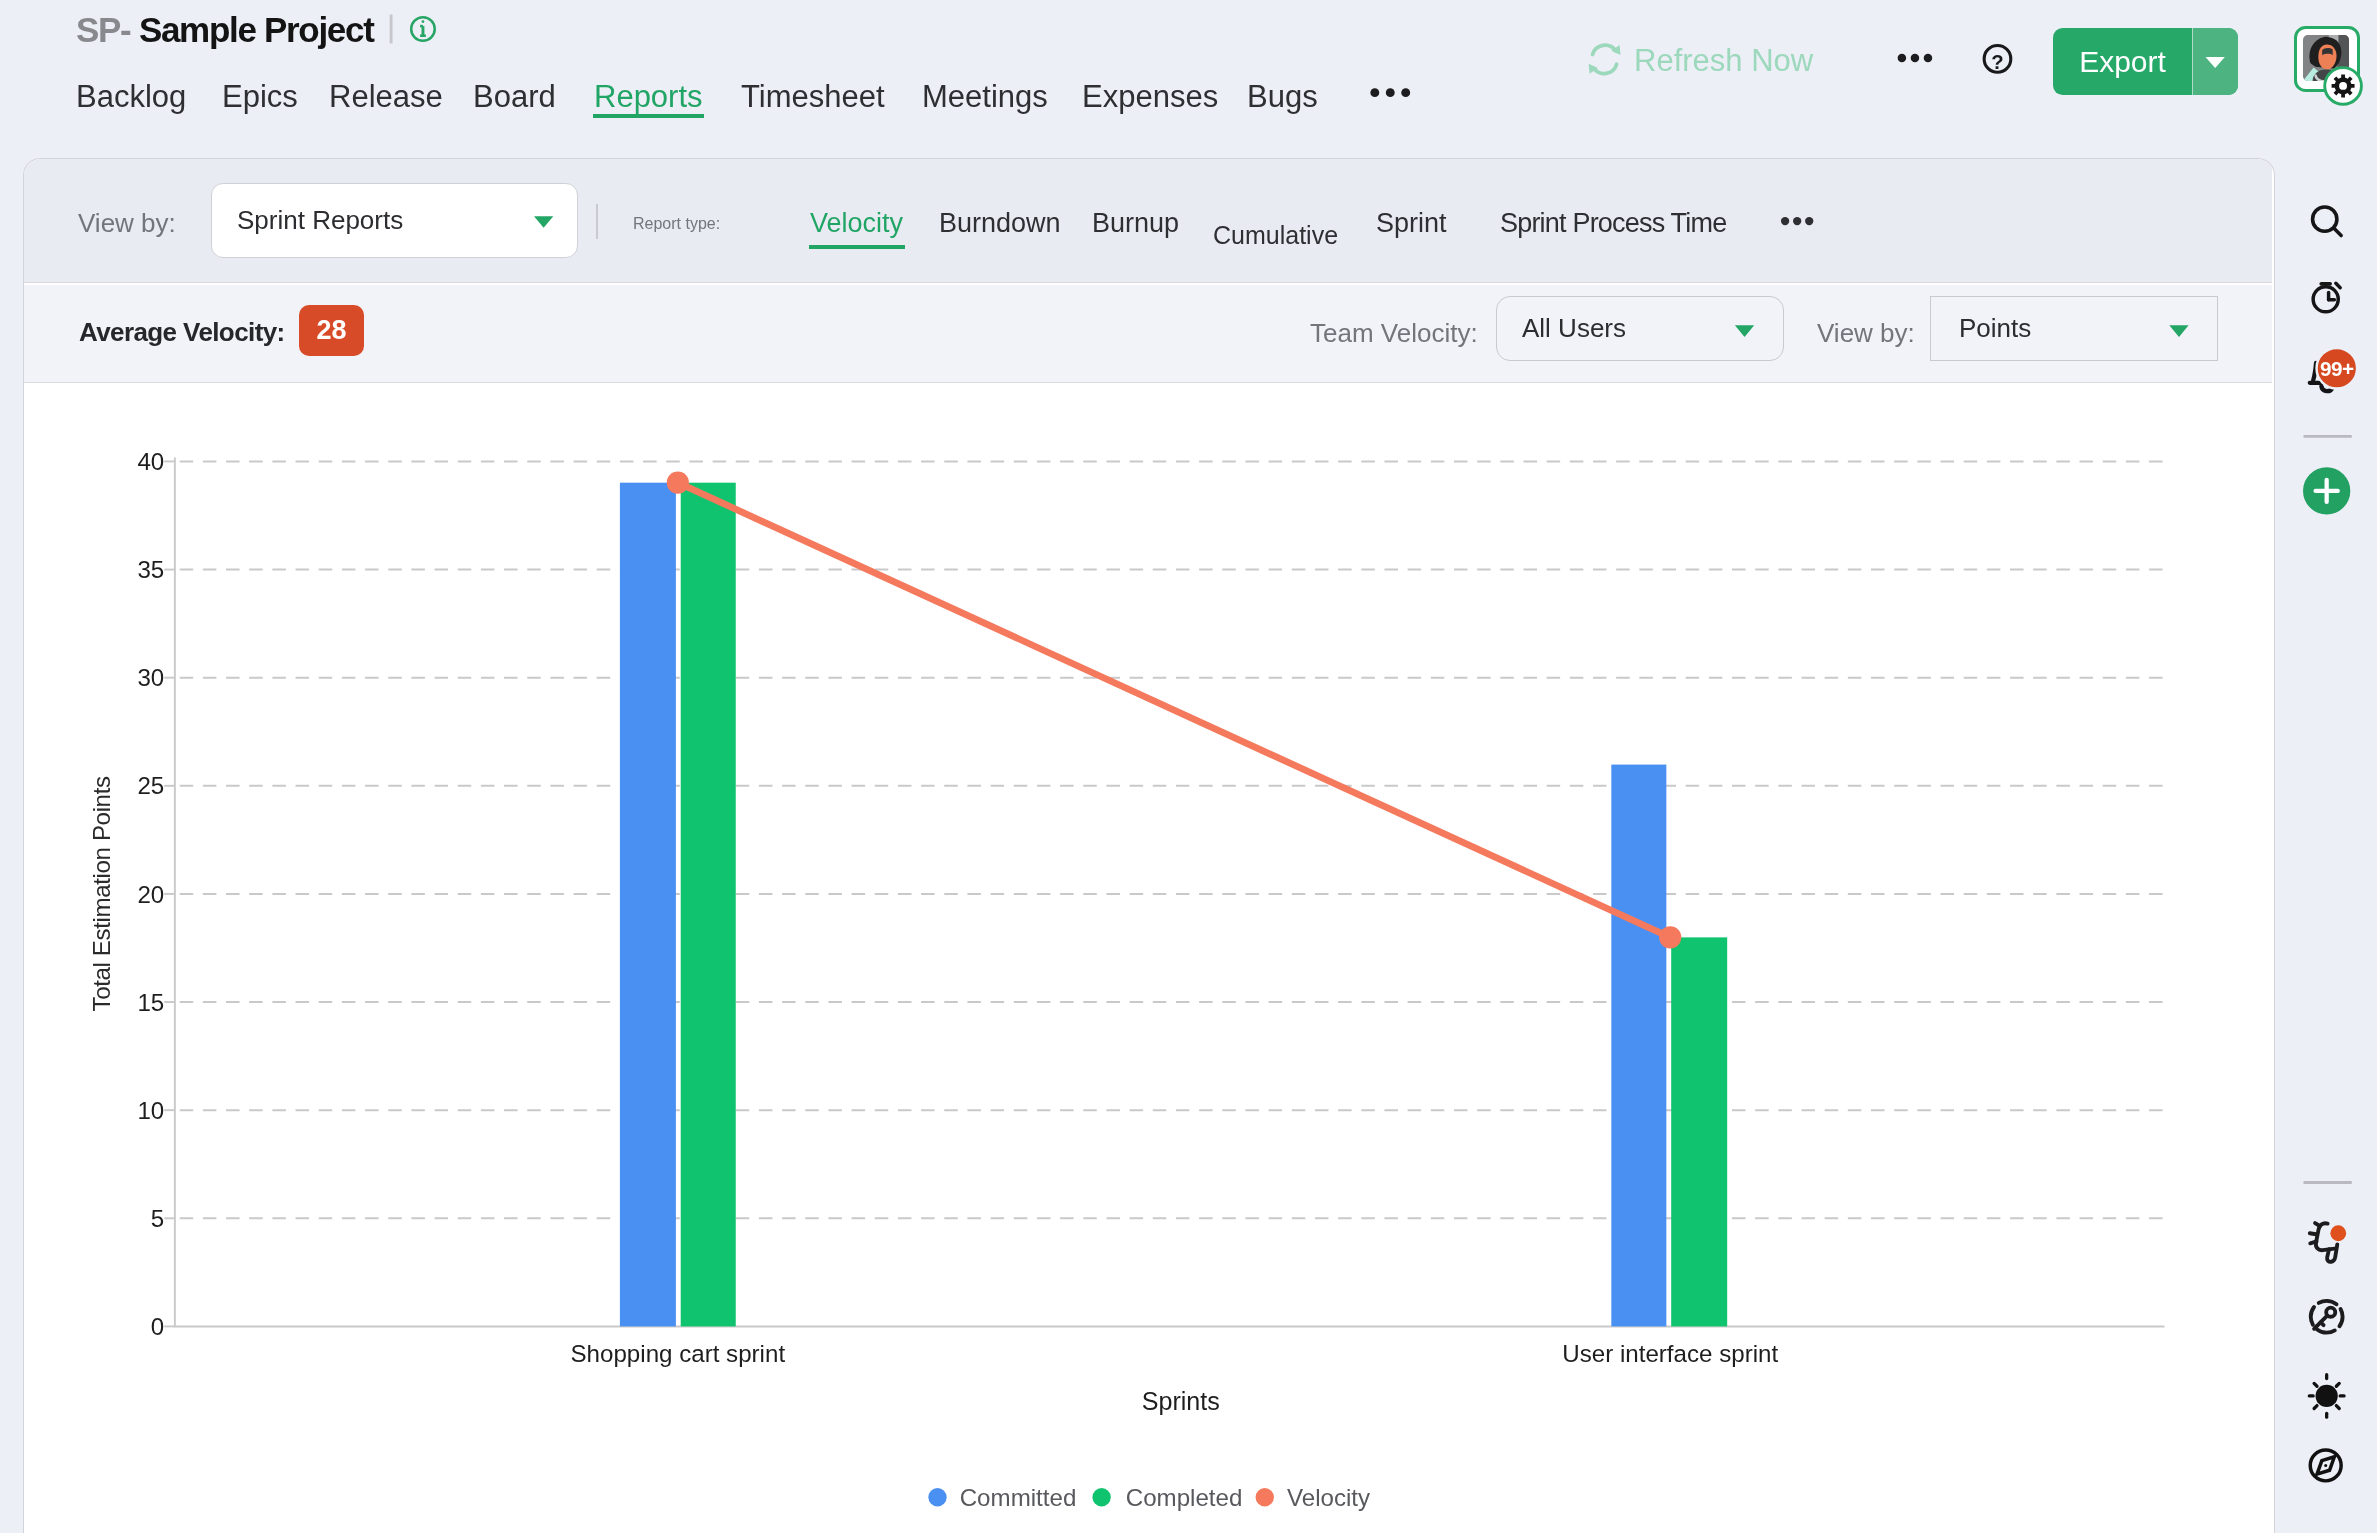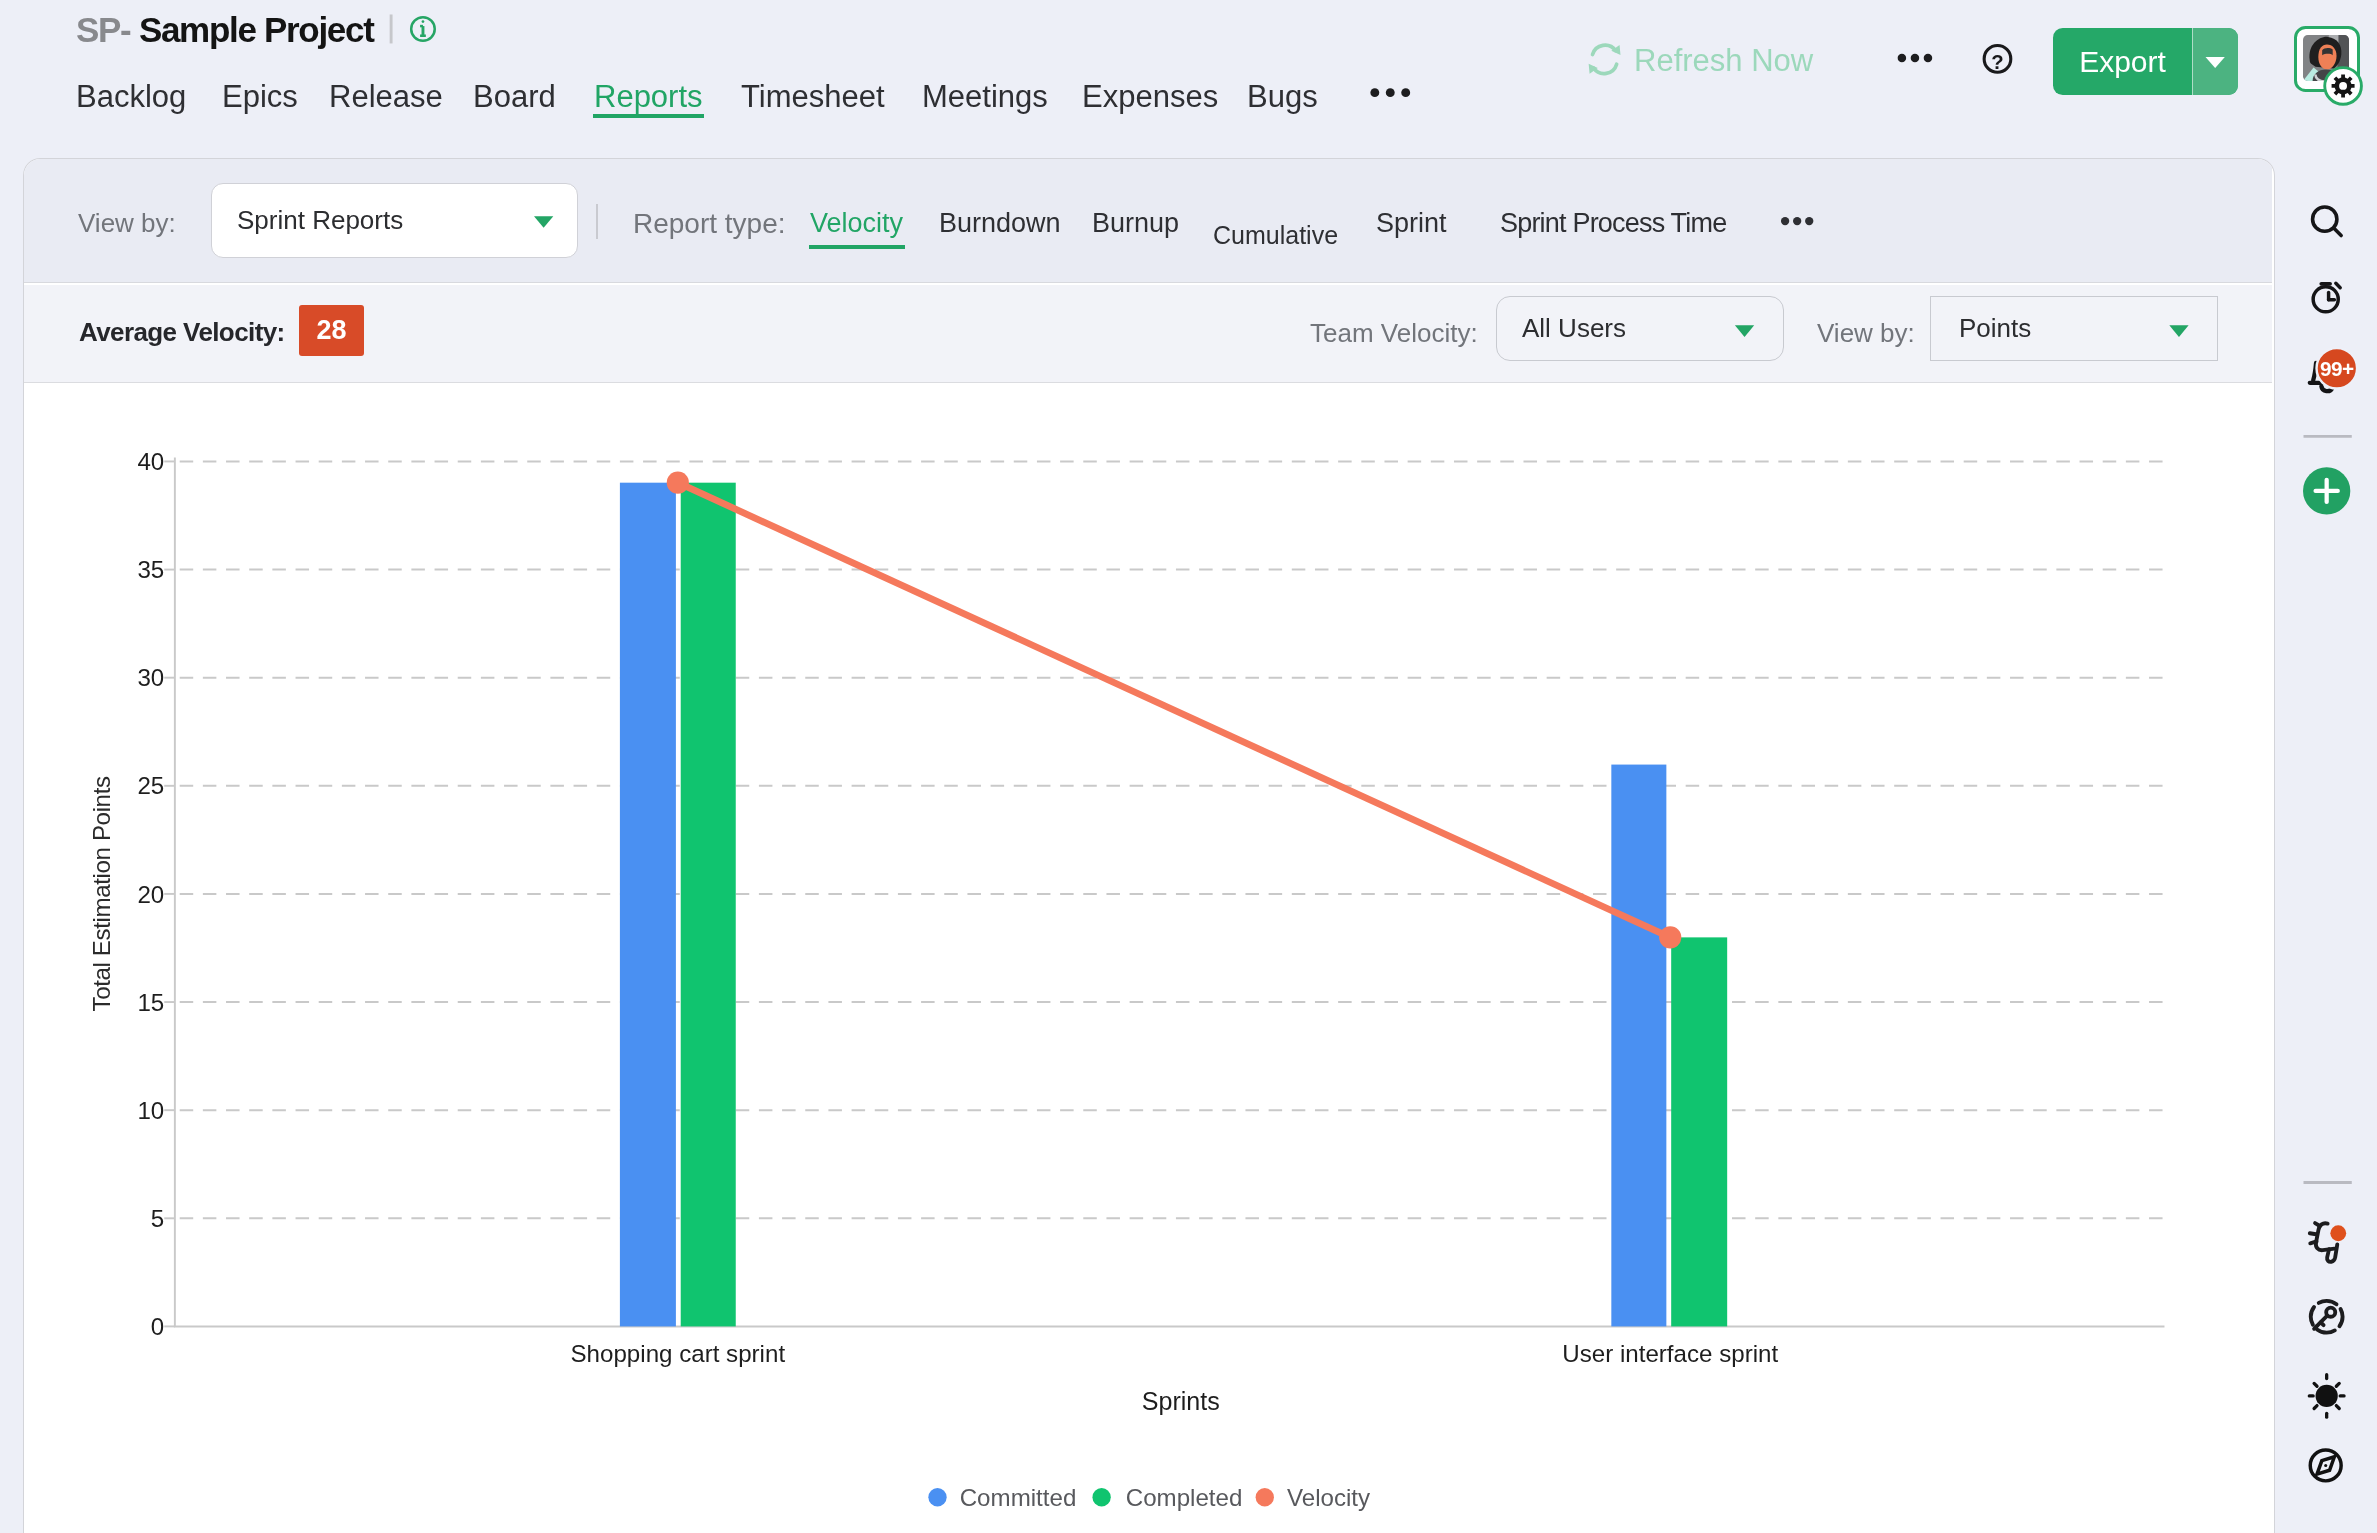--- a/index.html
+++ b/index.html
@@ -47,31 +47,31 @@
 </div>
 
 <div class="abs" style="left:23px;top:158px;width:2252px;height:1375px;background:#fff;border:1.9px solid #d3d4d9;border-bottom:none;border-radius:17.4px 17.4px 0 0;overflow:hidden">
   <div class="abs" style="left:0;top:0;width:2248px;height:124px;background:#e9ebf3;border-bottom:1.9px solid #d8d9de"></div>
   <div class="abs" style="left:0;top:126px;width:2248px;height:98px;background:#f2f3f8;border-bottom:1.9px solid #dbdce0"></div>
 </div>
 
 <div class="abs gray" style="left:78px;top:206px;font-size:26px;line-height:35px">View by:</div>
 <div class="abs" style="left:211px;top:183px;width:367px;height:75px;background:#fff;border:1.9px solid #d0d1d7;border-radius:12px;display:flex;align-items:center;padding-left:25px;font-size:26px;color:#2c2d30">Sprint Reports</div>
 <div class="abs" style="left:596px;top:204px;width:1.9px;height:35px;background:#c9cad0"></div>
-<div class="abs gray" style="left:633px;top:206px;font-size:28px;line-height:35px">Report type:</div>
+<div class="abs gray" style="left:633px;top:206px;font-size:16px;line-height:35px">Report type:</div>
 <div class="abs" style="left:810px;top:205px;font-size:27px;line-height:37px;color:#21a565">Velocity</div>
 <div class="abs" style="left:809px;top:245px;width:96px;height:3.9px;background:#21a565"></div>
 <div class="abs dark" style="left:939px;top:205px;font-size:27px;line-height:37px">Burndown</div>
 <div class="abs dark" style="left:1092px;top:205px;font-size:27px;line-height:37px">Burnup</div>
 <div class="abs dark" style="left:1213px;top:217px;font-size:25px;line-height:37px">Cumulative</div>
 <div class="abs dark" style="left:1376px;top:205px;font-size:27px;line-height:37px">Sprint</div>
 <div class="abs dark" style="left:1500px;top:205px;font-size:27px;letter-spacing:-0.8px;line-height:37px">Sprint Process Time</div>
 
 <div class="abs" style="left:79px;top:316px;font-size:26px;font-weight:700;line-height:33px;color:#26272b;letter-spacing:-0.6px">Average Velocity:</div>
-<div class="abs" style="left:299px;top:305px;width:65px;height:51px;border-radius:3px;background:#d84b28;display:flex;align-items:center;justify-content:center;color:#fff;font-size:27px;font-weight:600">28</div>
+<div class="abs" style="left:299px;top:305px;width:65px;height:51px;border-radius:10px;background:#d84b28;display:flex;align-items:center;justify-content:center;color:#fff;font-size:27px;font-weight:600">28</div>
 <div class="abs gray" style="left:1310px;top:316px;font-size:26px;line-height:35px">Team Velocity:</div>
 <div class="abs" style="left:1496px;top:296px;width:288px;height:65px;border:1.9px solid #c8cad0;border-radius:14px;display:flex;align-items:center;padding-left:25px;font-size:26px;color:#2c2d30">All Users</div>
 <div class="abs gray" style="left:1817px;top:316px;font-size:26px;line-height:35px">View by:</div>
 <div class="abs" style="left:1930px;top:296px;width:288px;height:65px;border:1.9px solid #c8cad0;border-radius:0;display:flex;align-items:center;padding-left:28px;font-size:26px;color:#2c2d30">Points</div>
 
 <svg class="abs" style="left:0;top:0;z-index:50" width="2377" height="1533" viewBox="0 0 2462 1588">
 
   <line x1="405" y1="15" x2="405" y2="45" stroke="#c6c7cb" stroke-width="3"></line>
   <g stroke="#26a565" fill="none" stroke-width="2.6">
     <circle cx="438" cy="30" r="12.2"></circle>

